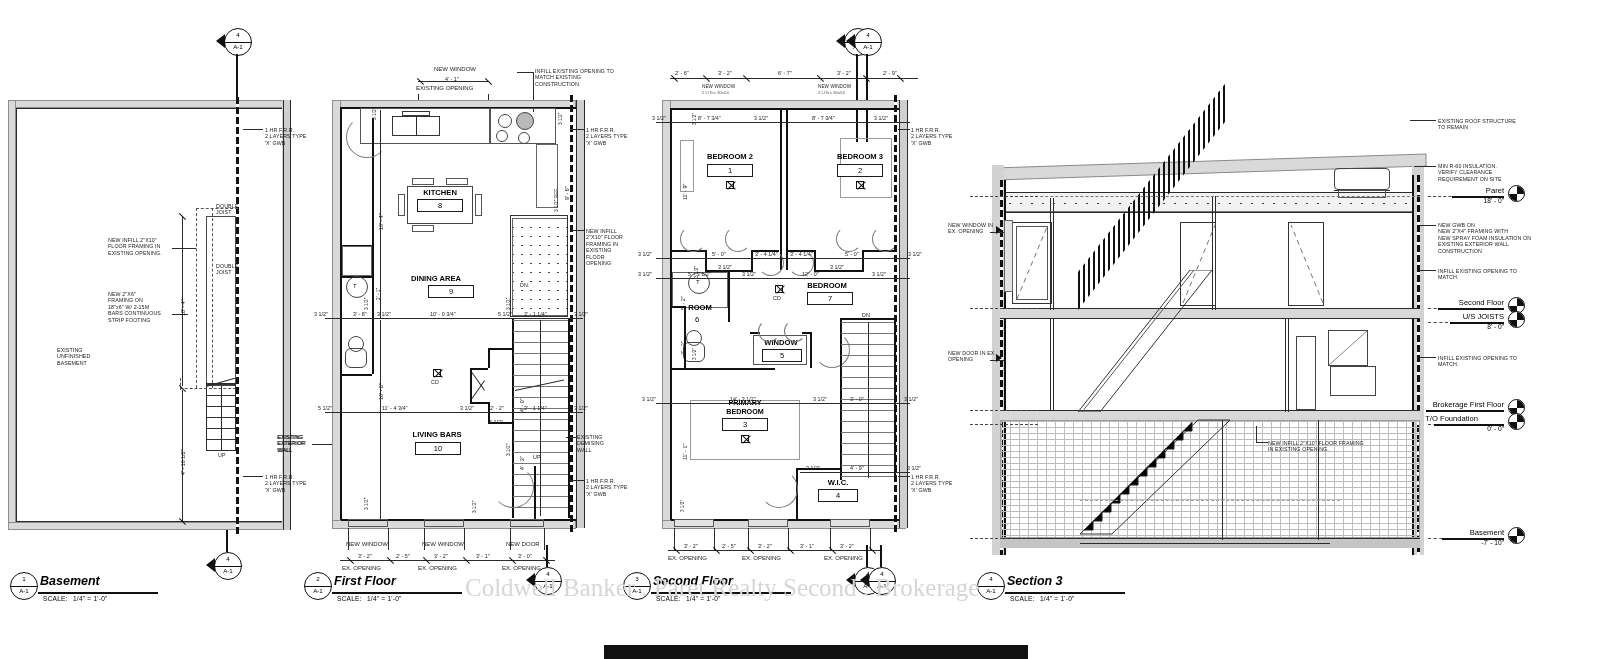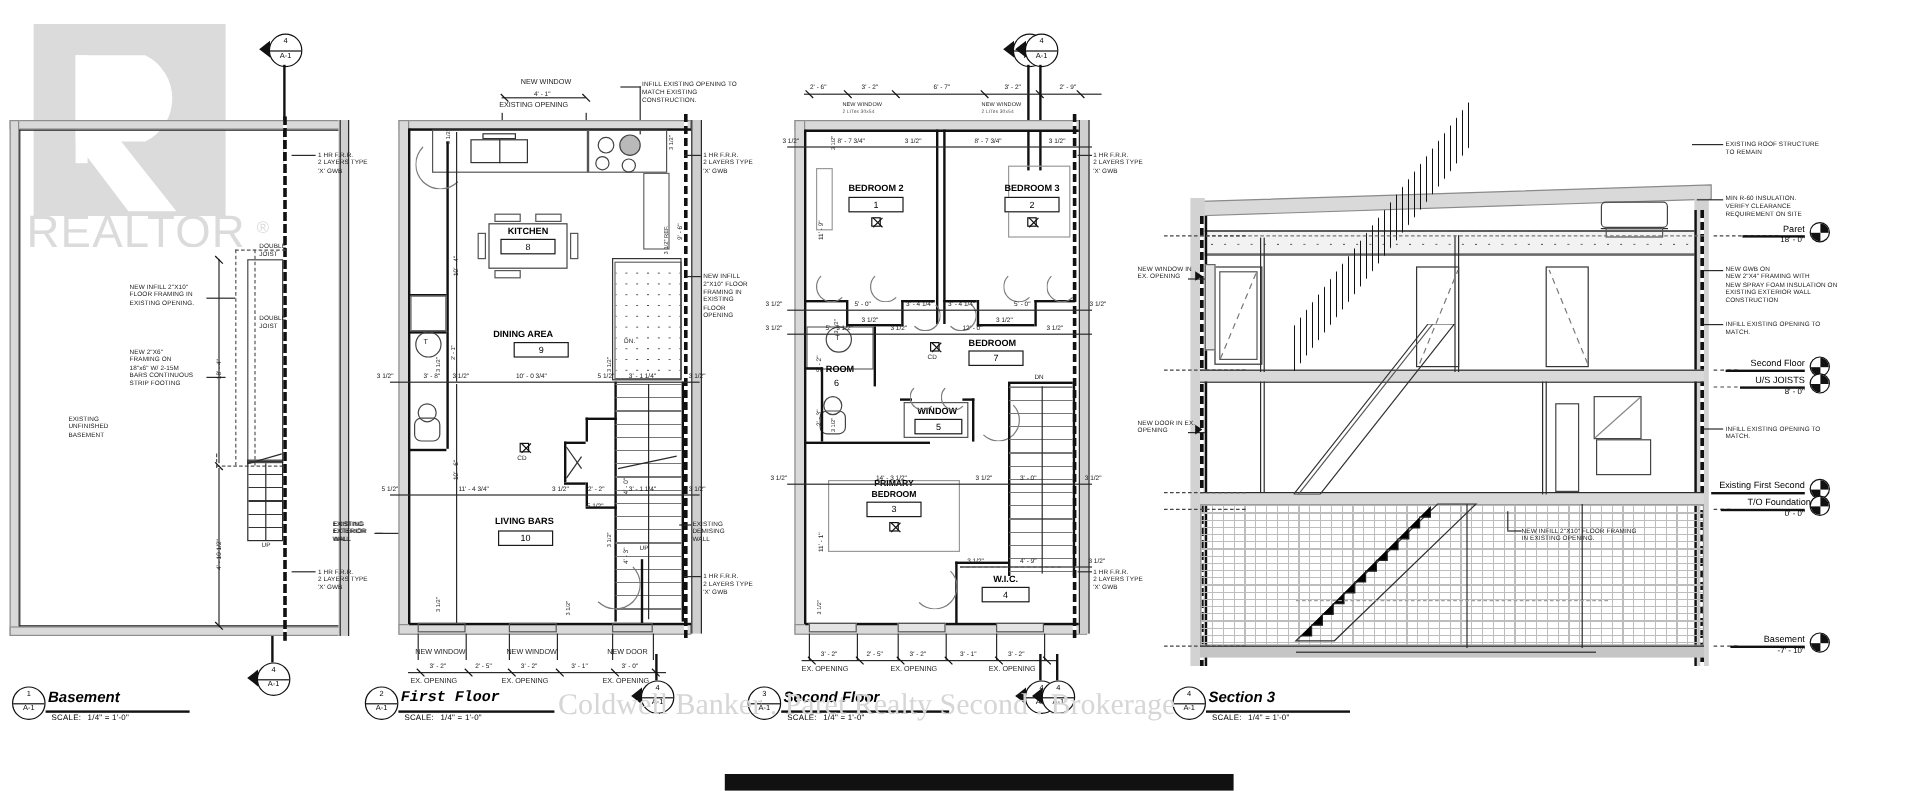--- a/index.html
+++ b/index.html
@@ -81,30 +81,20 @@
            white-space:nowrap;font-family:"Liberation Serif","DejaVu Serif",serif;}
   .footerbar{position:absolute;left:604px;top:645px;width:424px;height:14px;background:#111;}
 
   .tickmark{position:absolute;width:9px;height:1px;background:#111;transform:rotate(45deg);}
 </style>
 </head>
 <body>
 
 <div class="sheet">
 
-  <div class="wm-realtor">
-    <svg width="250" height="190" viewBox="0 0 250 190">
-      <rect x="10" y="4" width="160" height="160" fill="#b8b8b8"></rect>
-      <path d="M45 30 h58 a40 40 0 0 1 0 72 h-20 l46 58 h-40 L45 102 V30 Z" fill="#ffffff"></path>
-      <rect x="52" y="38" width="36" height="56" fill="#ffffff"></rect>
-      <rect x="45" y="30" width="10" height="90" fill="#ffffff"></rect>
-      <text x="4" y="190" font-family="Liberation Sans, sans-serif" font-size="38" fill="#b8b8b8" font-weight="normal" letter-spacing="1">REALTOR</text>
-      <text x="196" y="178" font-family="Liberation Sans, sans-serif" font-size="14" fill="#b8b8b8">®</text>
-    </svg>
-  </div>
 
   <div class="abs" style="left:0;top:0;width:320px;height:560px;">
 
     <div class="abs" style="left:216px;top:28px;">
       <div class="bub" style="left:8px;top:0;">
         <div class="bn">4</div>
         <div class="bd"></div>
         <div class="bs">A-1</div>
       </div>
       <div class="arrowL" style="left:0px;top:6px;"></div>
@@ -411,21 +401,21 @@
       </div>
       <div class="arrowL" style="left:0;top:28px;"></div>
     </div>
 
     <div class="abs" style="left:-16px;top:572px;">
       <div class="bub" style="left:0;top:0;">
         <div class="bn">2</div>
         <div class="bd"></div>
         <div class="bs">A-1</div>
       </div>
-      <div class="ttl" style="left:30px;top:2px;font-family:Liberation Mono, monospace;">First Floor</div>
+      <div class="ttl" style="left:30px;top:2px;">First Floor</div>
       <div class="hline2" style="left:28px;top:20px;width:130px;"></div>
       <div class="scl" style="left:33px;top:23px;">SCALE:</div>
       <div class="scl" style="left:63px;top:23px;">1/4" = 1'-0"</div>
     </div>
   </div>
 
   <div class="abs" style="left:650px;top:0;width:320px;height:620px;">
 
     <div class="abs" style="left:196px;top:28px;">
       <div class="bub" style="left:8px;top:0;">
@@ -816,30 +806,30 @@
     <div class="lvl" style="left:480px;top:312px;width:94px;">U/S JOISTS</div>
     <div class="hline2" style="left:520px;top:322px;width:54px;"></div>
     <div class="lvls" style="left:480px;top:323px;width:94px;">8' - 0"</div>
     <div class="lvlmark" style="left:578px;top:311px;">
         <i class="q1"></i>
         <i class="q2"></i>
       </div>
 
     <div class="dash-h" style="left:40px;top:410px;width:68px;border-color:#444;"></div>
     <div class="dash-h" style="left:498px;top:410px;width:14px;border-color:#444;"></div>
-    <div class="lvl" style="left:466px;top:400px;width:108px;">Existing First Second</div>
+    <div class="lvl" style="left:466px;top:400px;width:108px;">Brokerage First Floor</div>
     <div class="hline2" style="left:496px;top:410px;width:78px;"></div>
     <div class="lvlmark" style="left:578px;top:399px;">
         <i class="q1"></i>
         <i class="q2"></i>
       </div>
 
     <div class="dash-h" style="left:40px;top:424px;width:68px;border-color:#444;"></div>
     <div class="dash-h" style="left:498px;top:424px;width:14px;border-color:#444;"></div>
-    <div class="lvl" style="left:471px;top:414px;width:108px;">T/O Foundation</div>
+    <div class="lvl" style="left:440px;top:414px;width:108px;">T/O Foundation</div>
     <div class="hline2" style="left:504px;top:424px;width:70px;"></div>
     <div class="lvls" style="left:466px;top:425px;width:108px;">0' - 0"</div>
     <div class="lvlmark" style="left:578px;top:413px;">
         <i class="q1"></i>
         <i class="q2"></i>
       </div>
 
     <div class="dash-h" style="left:40px;top:538px;width:68px;border-color:#444;"></div>
     <div class="dash-h" style="left:498px;top:538px;width:20px;border-color:#444;"></div>
     <div class="lvl" style="left:480px;top:528px;width:94px;">Basement</div>

